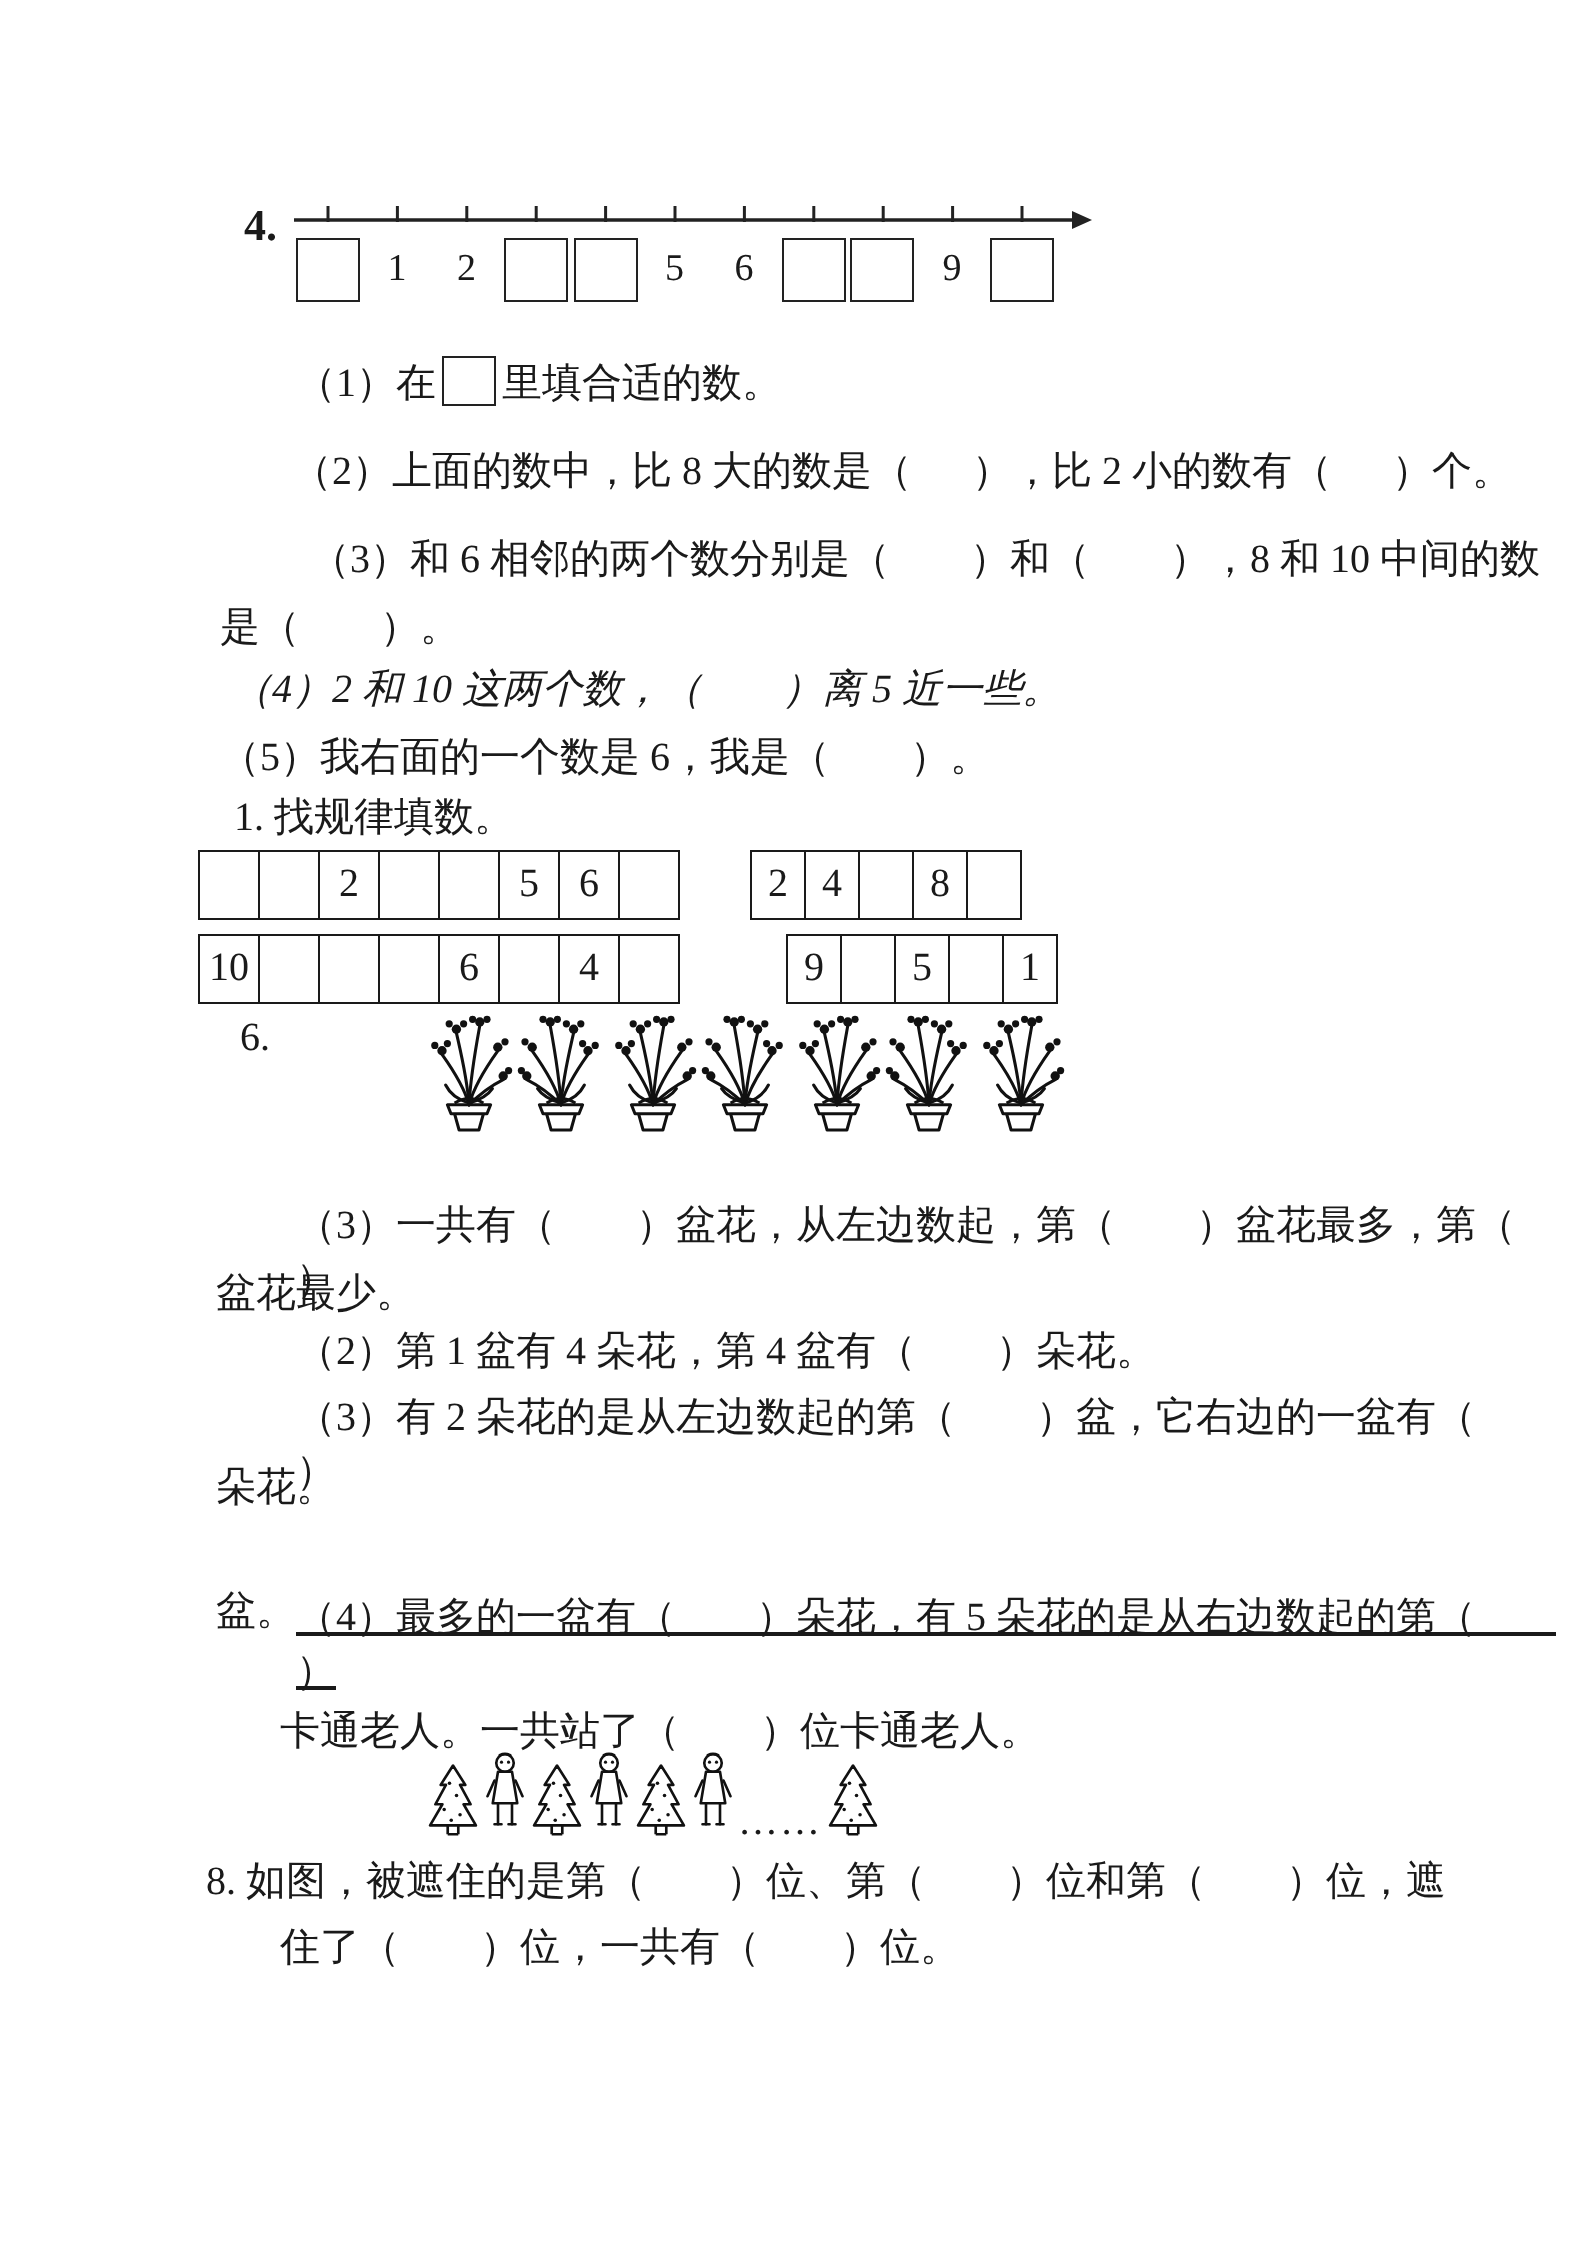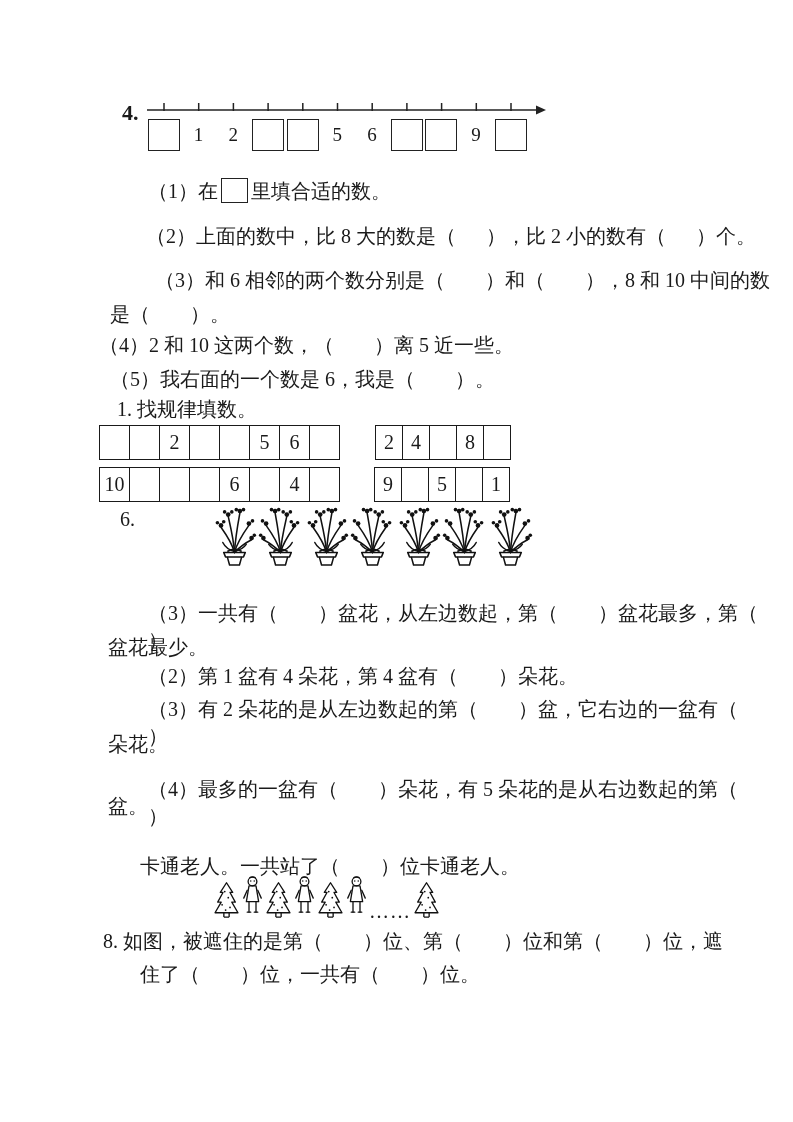--- a/index.html
+++ b/index.html
@@ -157,21 +157,21 @@
           </div>
       </div>
     </div>
   </div>
 
   <div class="abs txt" style="top:178px;left:148px;"><span>（1）在</span><span class="inline-box"></span><span>里填合适的数。</span></div>
 
   <div class="abs txt" style="top:223px;left:146px;">（2）上面的数中，比 8 大的数是（      ），比 2 小的数有（      ）个。</div>
   <div class="abs txt" style="top:267px;left:155px;">（3）和 6 相邻的两个数分别是（        ）和（        ），8 和 10 中间的数</div>
   <div class="abs txt" style="top:301px;left:110px;">是（        ）。</div>
-  <div class="abs txt" style="top:332px;left:99px;">（4）2 和 10 这两个数，（        ）离 5 近一些。</div>
+  <div class="abs txt" style="top:332px;left:116px;font-style:italic;">（4）2 和 10 这两个数，（        ）离 5 近一些。</div>
   <div class="abs txt" style="top:366px;left:110px;">（5）我右面的一个数是 6，我是（        ）。</div>
 
   <div class="abs txt" style="top:396px;left:117px;">1. 找规律填数。</div>
 
   <div class="abs trow" style="top:425px;left:99px;gap:35px;">
     <div class="ftable">
       <div class="cell w30"></div>
       <div class="cell w30"></div>
       <div class="cell w30">2</div>
       <div class="cell w30"></div>
@@ -182,21 +182,21 @@
     </div>
     <div class="ftable">
       <div class="cell w27">2</div>
       <div class="cell w27">4</div>
       <div class="cell w27"></div>
       <div class="cell w27">8</div>
       <div class="cell w27"></div>
     </div>
   </div>
 
-  <div class="abs trow" style="top:467px;left:99px;gap:34px;">
+  <div class="abs trow" style="top:467px;left:99px;gap:53px;">
     <div class="ftable">
       <div class="cell w30">10</div>
       <div class="cell w30"></div>
       <div class="cell w30"></div>
       <div class="cell w30"></div>
       <div class="cell w30">6</div>
       <div class="cell w30"></div>
       <div class="cell w30">4</div>
       <div class="cell w30"></div>
     </div>
@@ -232,21 +232,21 @@
     <svg class="pot-svg">
         <use href="#sym-pot"></use>
       </svg>
   </div>
 
   <div class="abs txt" style="top:600px;left:148px;">（3）一共有（        ）盆花，从左边数起，第（        ）盆花最多，第（        ）</div>
   <div class="abs txt" style="top:634px;left:108px;">盆花最少。</div>
   <div class="abs txt" style="top:663px;left:148px;">（2）第 1 盆有 4 朵花，第 4 盆有（        ）朵花。</div>
   <div class="abs txt" style="top:696px;left:148px;">（3）有 2 朵花的是从左边数起的第（        ）盆，它右边的一盆有（        ）</div>
   <div class="abs txt" style="top:731px;left:108px;text-align:right;">朵花。</div>
-  <div class="abs txt" style="top:776px;left:148px;">（4）最多的一盆有（        ）朵花，有 5 朵花的是从右边数起的第（        ）</div>
+  <div class="abs txt" style="top:796px;left:148px;text-decoration:underline;">（4）最多的一盆有（        ）朵花，有 5 朵花的是从右边数起的第（        ）</div>
   <div class="abs txt" style="top:793px;left:108px;">盆。</div>
 
   <div class="abs txt" style="top:853px;left:140px;">卡通老人。一共站了（        ）位卡通老人。</div>
 
   <div class="abs parade" style="top:873px;left:213px;">
     <svg class="tree-svg">
         <use href="#sym-tree"></use>
       </svg>
     <svg class="person-svg">
         <use href="#sym-person"></use>

